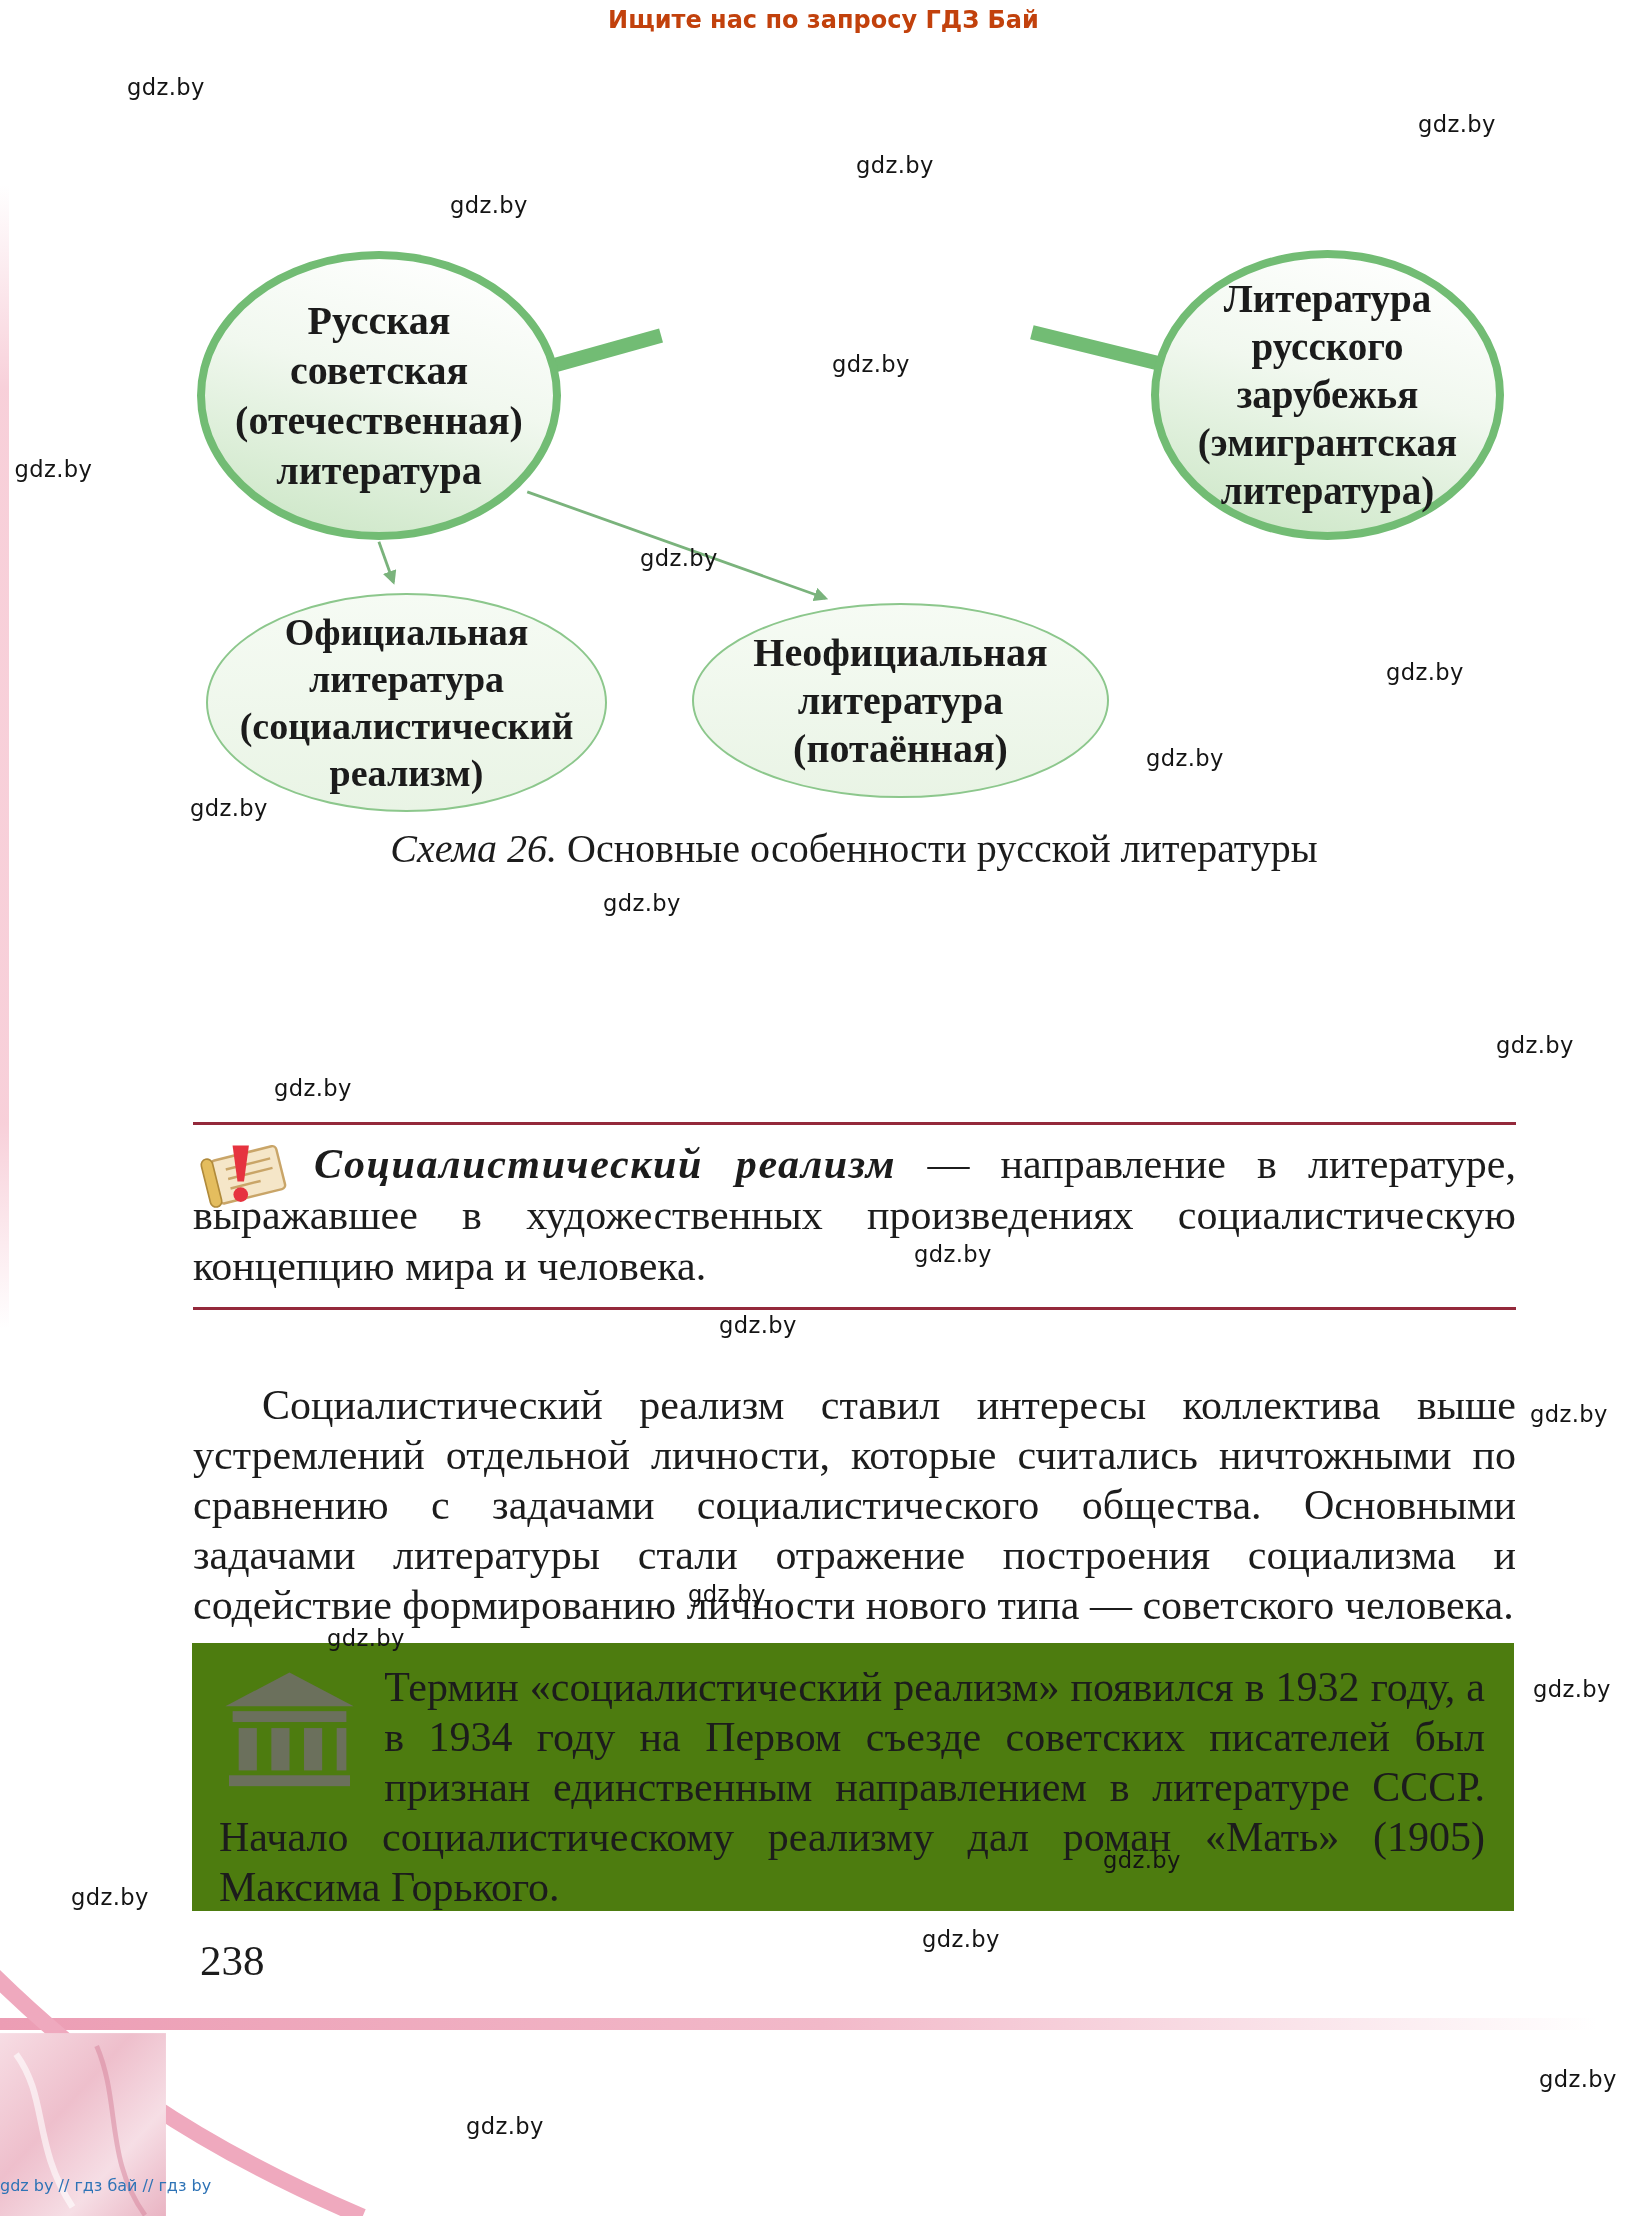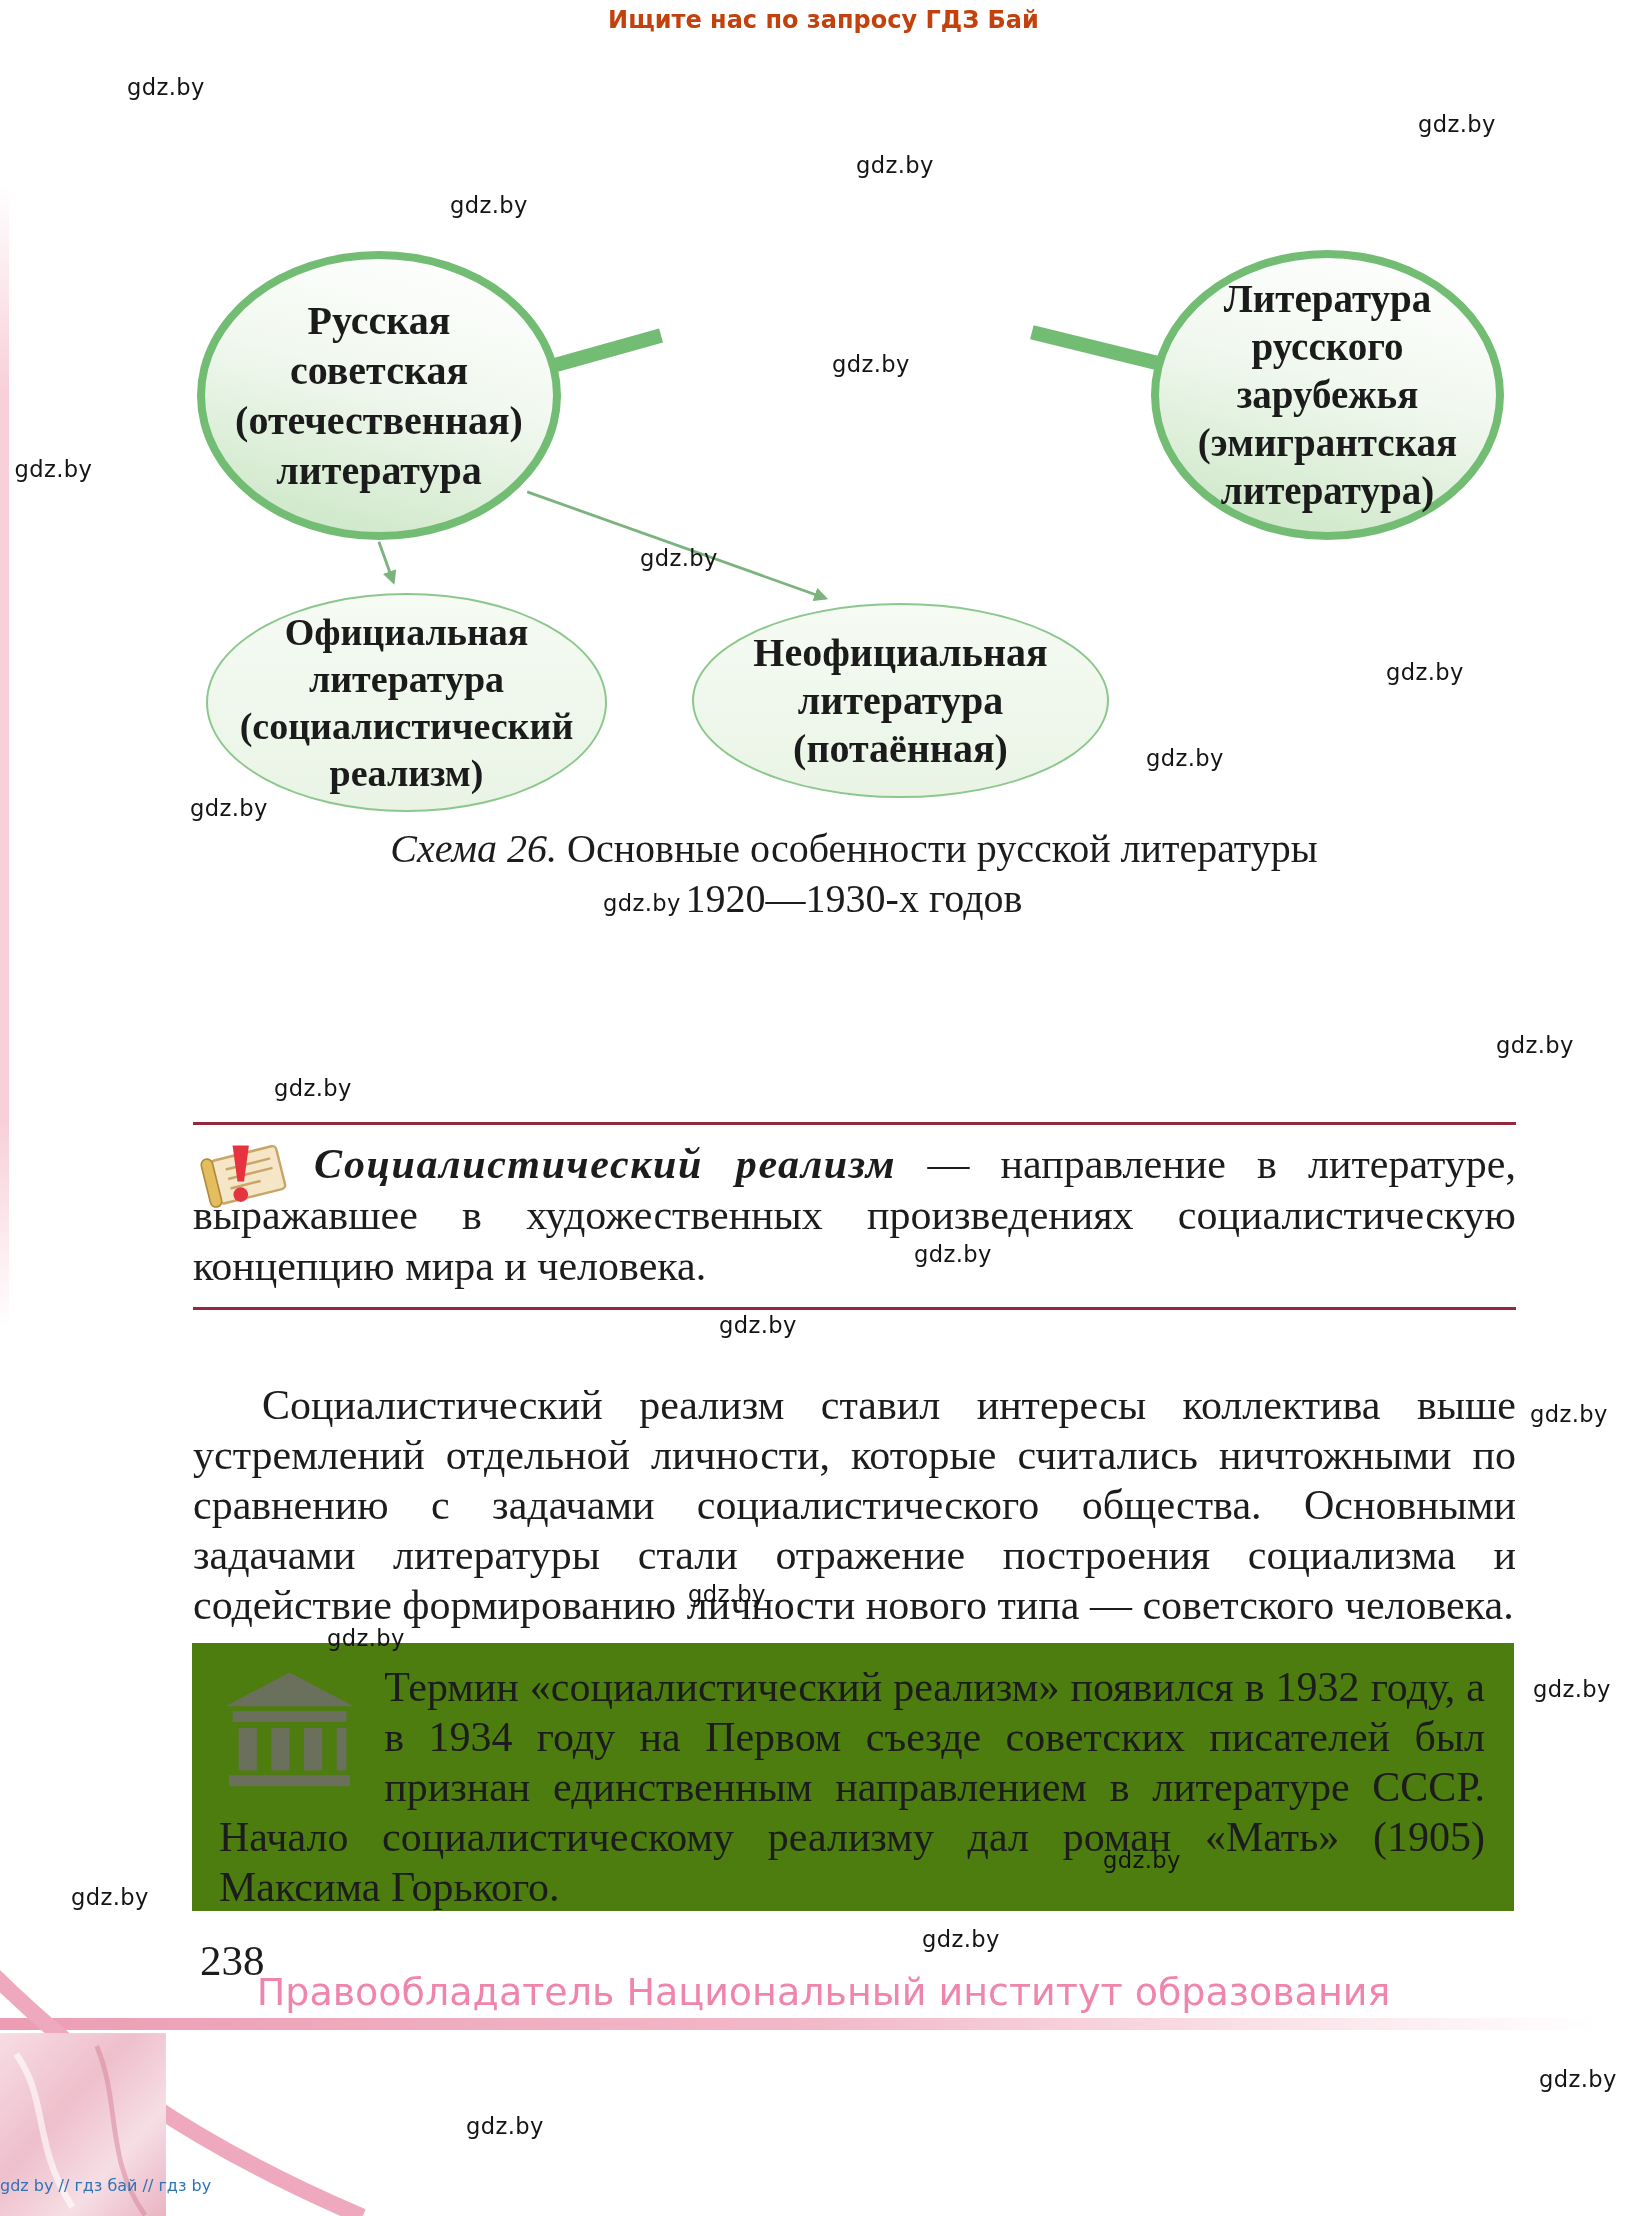--- a/index.html
+++ b/index.html
@@ -131,21 +131,20 @@
       <marker id="ah" viewBox="0 0 10 10" refX="8" refY="5" markerWidth="5" markerHeight="5" orient="auto-start-reverse">
         <path d="M0,0 L10,5 L0,10 z" fill="#7ab37c"></path>
       </marker>
     </defs>
     <line x1="470" y1="672" x2="488" y2="722" stroke="#7ab37c" stroke-width="3.5" marker-end="url(#ah)"></line>
     <line x1="654" y1="610" x2="1024" y2="742" stroke="#7ab37c" stroke-width="3.5" marker-end="url(#ah)"></line>
   </svg>
 
   <div class="caption">
     <div><span class="label">Схема 26.</span><span> Основные особенности русской литературы</span></div>
-    <div>1920—1930-х годов</div>
   </div>
 
 
   <div class="def-block">
     <svg class="def-icon" viewBox="0 0 120 100">
       <g transform="rotate(-14 60 50)">
         <rect x="24" y="24" width="82" height="54" rx="5" fill="#f5e6c8" stroke="#c9a568" stroke-width="3"></rect>
         <path d="M40 38 h56 M40 50 h56 M40 62 h38" stroke="#c9a568" stroke-width="3" fill="none"></path>
         <rect x="12" y="20" width="14" height="60" rx="7" fill="#e4bd5e" stroke="#b08a3a" stroke-width="2"></rect>
       </g>
@@ -166,21 +165,20 @@
         <rect x="40" y="48" width="15" height="35"></rect>
         <rect x="67" y="48" width="15" height="35"></rect>
         <rect x="94" y="48" width="8" height="35"></rect>
         <rect x="5" y="87" width="100" height="9"></rect>
       </g>
     </svg>
     <p class="info-text">Термин «социалистический реализм» появился в 1932 году, а в 1934 году на Первом съезде советских писателей был признан единственным направлением в литературе СССР. Начало социалистическому реализму дал роман «Мать» (1905) Максима Горького.</p>
   </div>
 
   <div class="page-number">238</div>
-  <div class="copyright">Правообладатель Национальный институт образования</div>
   <div class="footer-links">gdz by  //  гдз бай  //  гдз by</div>
 
   <div>
     <span class="wm" style="left:127px;top:74px">gdz.by</span>
     <span class="wm" style="left:1418px;top:111px">gdz.by</span>
     <span class="wm" style="left:856px;top:152px">gdz.by</span>
     <span class="wm" style="left:450px;top:192px">gdz.by</span>
     <span class="wm" style="left:14.5px;top:456px">gdz.by</span>
     <span class="wm" style="left:832px;top:351px">gdz.by</span>
     <span class="wm" style="left:640px;top:545px">gdz.by</span>

